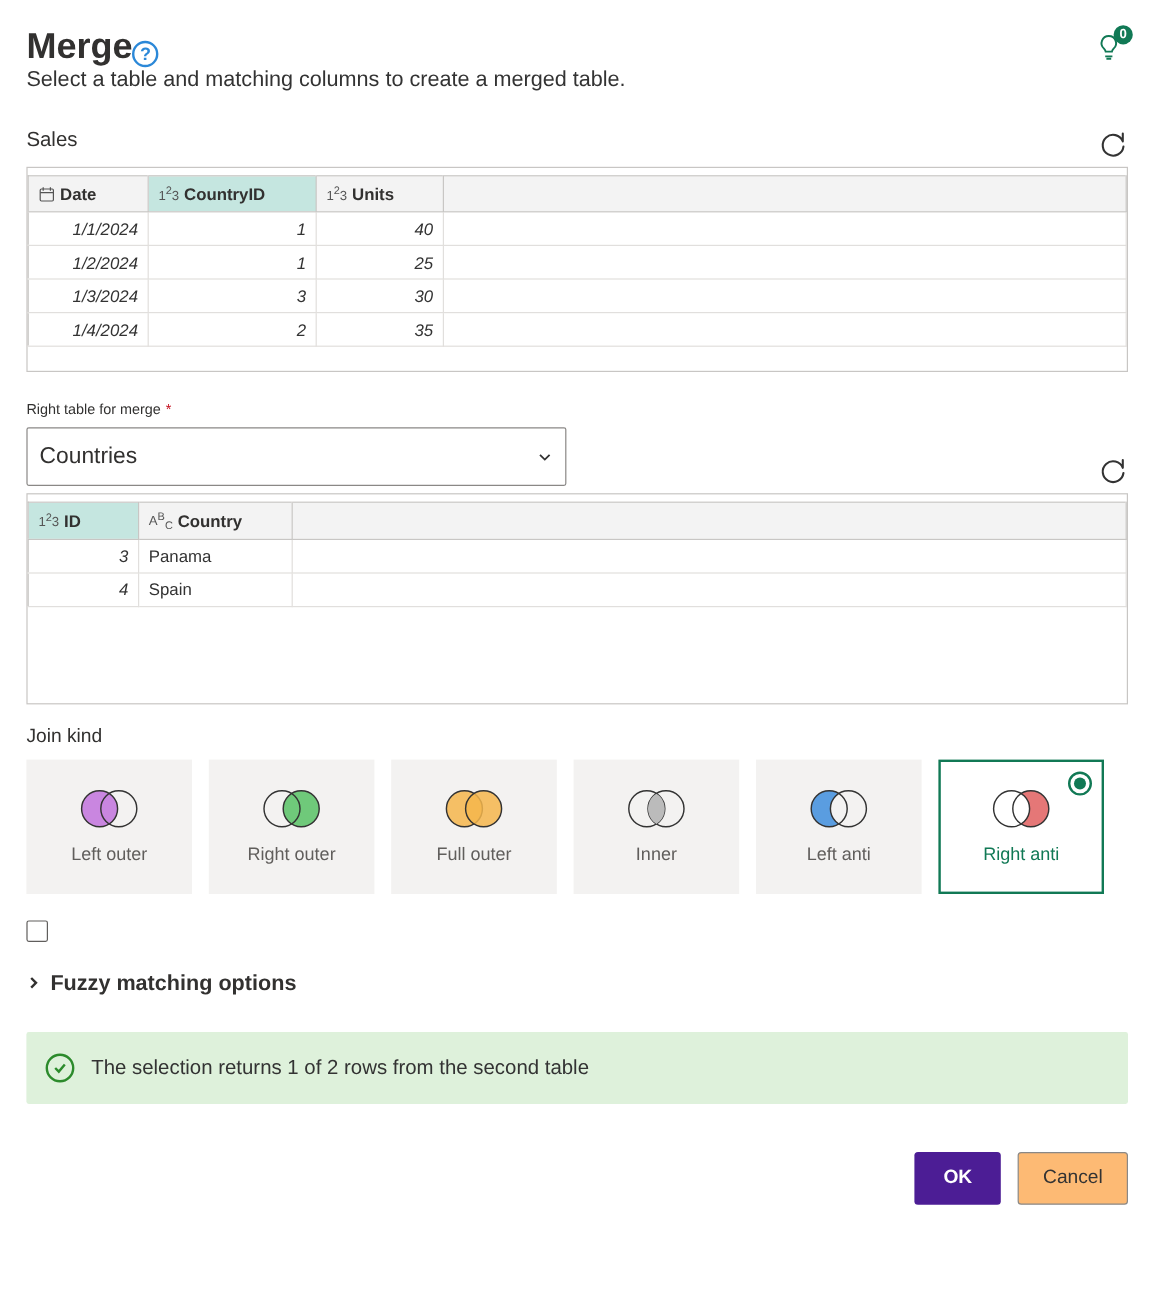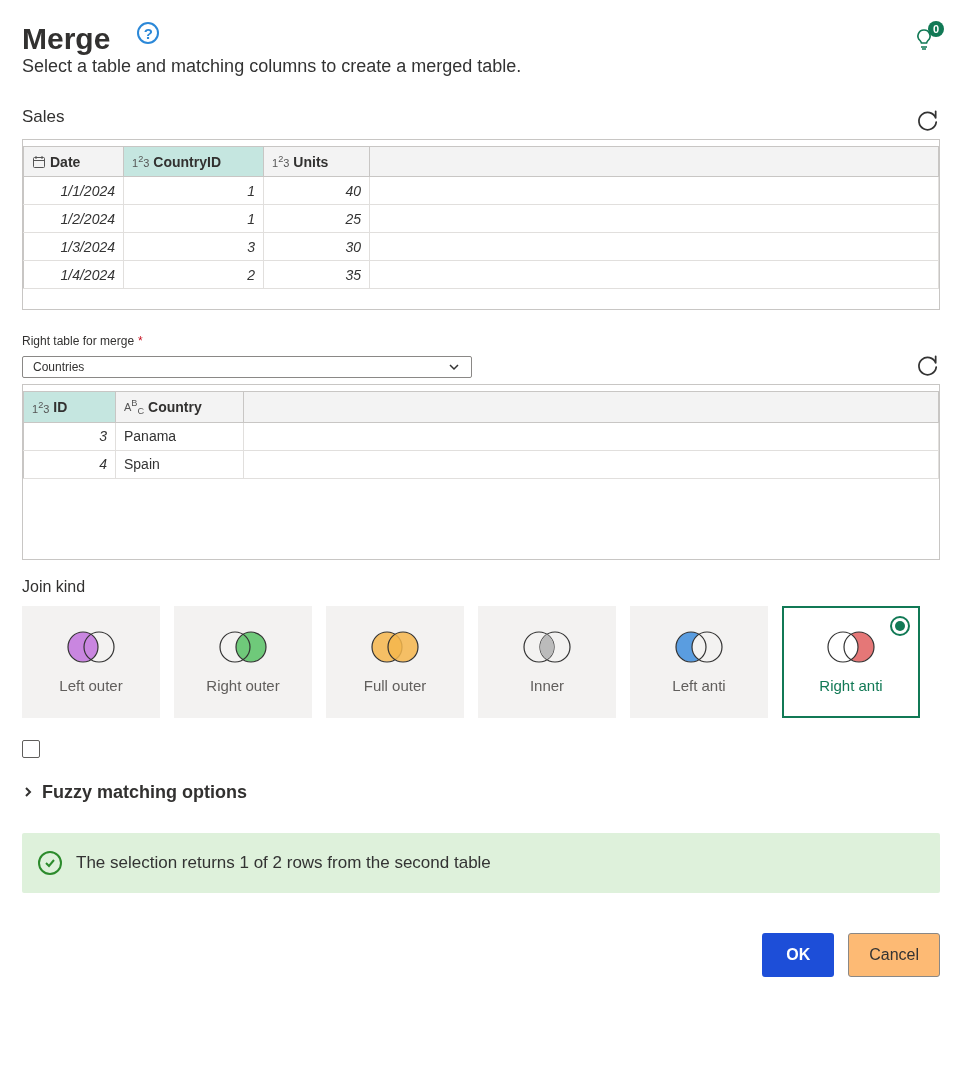--- a/index.html
+++ b/index.html
@@ -5,21 +5,21 @@
   * { box-sizing: border-box; }
   body {
     margin: 0;
     padding: 22px;
     font-family: "Segoe UI", Arial, sans-serif;
     color: #323130;
     background: #fff;
     width: 962px;
   }
   .header-row { display: flex; align-items: center; justify-content: space-between; }
-  .title-wrap { display: flex; align-items: flex-start; gap: 27px; }
+  .title-wrap { display: flex; align-items: flex-end; gap: 0; }
   h1 { margin: 0; font-size: 30px; font-weight: 600; }
   .help-icon {
     width: 22px; height: 22px; border: 2px solid #2b88d8; border-radius: 50%;
     display: inline-flex; align-items: center; justify-content: center;
     color: #2b88d8; font-size: 15px; font-weight: 600;
   }
   .bulb { position: relative; width: 28px; height: 28px; display:flex; align-items:center; color:#117955; }
   .bulb .badge {
     position: absolute; top: -4px; right: -4px; background:#117955; color:#fff;
     border-radius: 50%; width:16px; height:16px; font-size:11px;
@@ -56,22 +56,22 @@
   .data-table col.col-country { width: 128px; }
   .data-table col.col-units { width: 106px; }
   .table-wrap { border:1px solid #c8c6c4; margin-top:6px; }
   .table-wrap .spacer { height: 20px; }
   .table-wrap-countries .spacer { height: 80px; }
 
   .field-label { margin-top: 24px; font-size: 12px; }
   .req { color: #c50f1f; margin-left:4px; }
   .dropdown {
     margin-top: 8px; width: 450px; border: 1px solid #8a8886; border-radius:2px;
-    height: 22px; display:flex; align-items:center; justify-content:space-between;
-    padding: 0 10px 0 10px; font-size: 12px; cursor:pointer;
+    height: 49px; display:flex; align-items:center; justify-content:space-between;
+    padding: 0 10px 0 10px; font-size: 19px; cursor:pointer;
   }
   .dropdown .chev { color:#333; }
   .dd-row { display:flex; align-items:flex-end; justify-content:space-between; gap:10px; }
 
   .join-kind { margin-top: 18px; font-size: 16px; }
   .join-grid { display:flex; gap:14px; margin-top:10px; }
   .join-card {
     width: 138px; height:112px; background:#f3f2f1; display:flex;
     flex-direction:column; align-items:center; justify-content:center;
     gap:12px; color:#605e5c; font-size:15px; text-align:center;
@@ -90,21 +90,21 @@
   .fuzzy-options { margin-top:24px; display:flex; align-items:center; gap:8px; font-size:18px; font-weight:600; cursor:pointer; }
   .fuzzy-options .chev { font-size:14px; }
 
   .status-bar { margin-top:30px; background:#def1db; border-radius:2px; padding:18px 16px;
     display:flex; align-items:center; gap:14px; font-size:17px; color:#333; }
   .status-bar .check { width:24px; height:24px; border:2px solid #2c8b2c; border-radius:50%;
     display:flex; align-items:center; justify-content:center; color:#2c8b2c; }
 
   .footer { margin-top:40px; display:flex; gap:14px; justify-content:flex-end; }
   .btn { height:44px; min-width:72px; padding:0 20px; font-size:16px; border-radius:3px; cursor:pointer; }
-  .btn-primary { background:#1d4ed8; color:#fff; border:none; font-weight:600; }
+  .btn-primary { background:#4c1d95; color:#fff; border:none; font-weight:600; }
   .btn-secondary { background:#fdba74; color:#333; border:1px solid #8a8886; }
 
   svg { display:block; }
 </style>
 </head>
 <body>
 
 <div class="header-row">
   <div class="title-wrap">
     <h1>Merge</h1>

